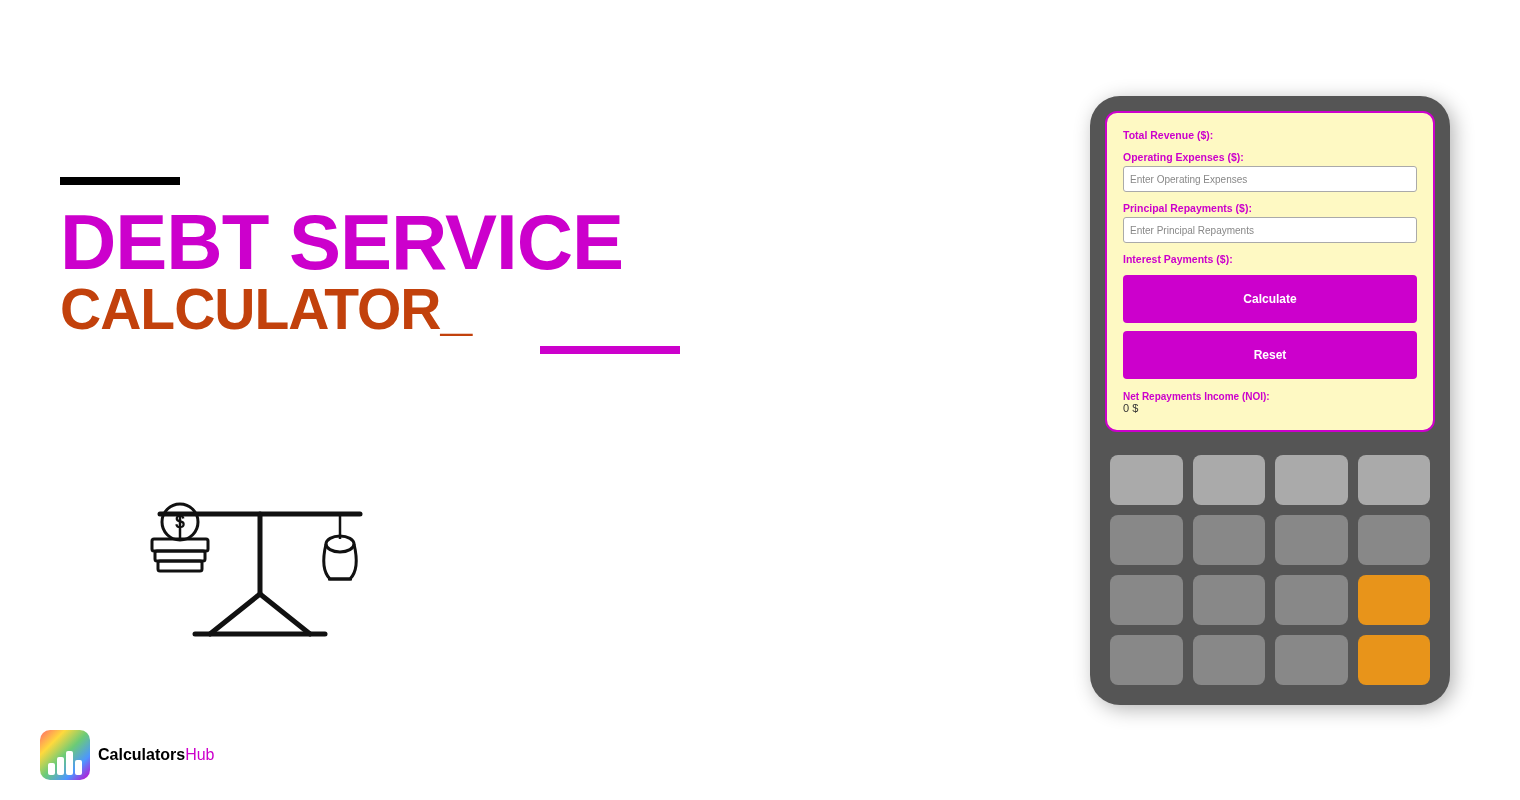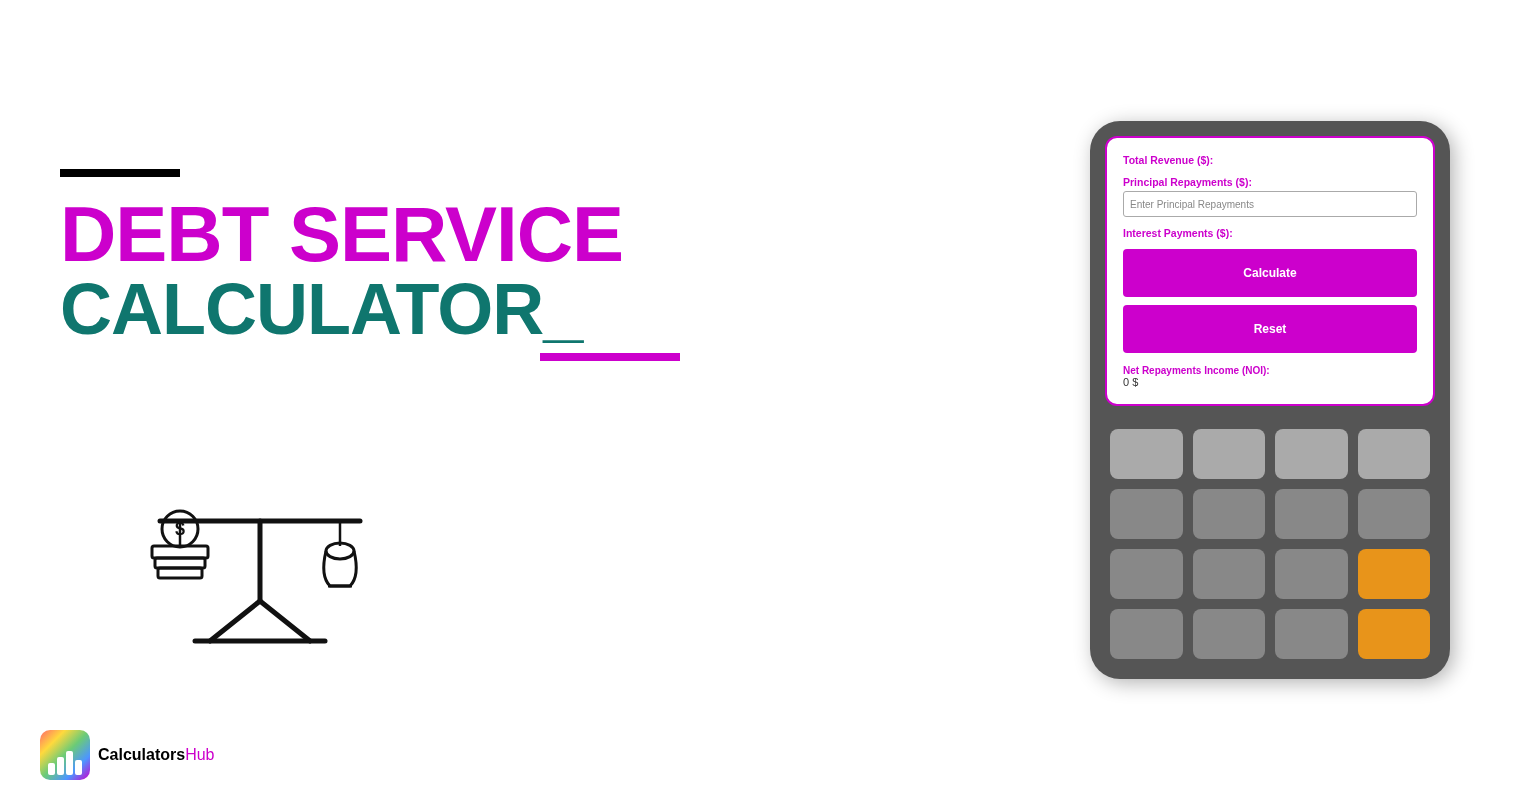--- a/index.html
+++ b/index.html
@@ -38,23 +38,23 @@
     .title-line {
       font-size: 78px;
       font-weight: 900;
       color: #cc00cc;
       text-transform: uppercase;
       letter-spacing: -1px;
       display: block;
     }
 
     .calculator-line {
-      font-size: 72px;
+      font-size: 57px;
       font-weight: 900;
-      color: #0f766e;
+      color: #c2410c;
       text-transform: uppercase;
       letter-spacing: -1px;
       display: flex;
       align-items: flex-end;
       gap: 0;
     }
 
     .underline-accent {
       width: 140px;
       height: 8px;
@@ -133,21 +133,21 @@
 
     .calculator-device {
       width: 360px;
       background: #555555;
       border-radius: 30px;
       padding: 15px;
       box-shadow: 4px 4px 20px rgba(0,0,0,0.3);
     }
 
     .calculator-screen {
-      background: #ffffff;
+      background: #fef9c3;
       border-radius: 12px;
       padding: 16px;
       margin-bottom: 18px;
       border: 2px solid #cc00cc;
     }
 
     .field-group {
       margin-bottom: 10px;
     }
 
@@ -298,20 +298,24 @@
   <div class="calculator-device">
 
     <div class="calculator-screen">
 
       
       <div class="field-group">
         <label class="field-label">Total Revenue ($):</label>
       </div>
 
       
+      <div class="field-group">
+        <label class="field-label">Operating Expenses ($):</label>
+        <input class="field-input" type="text" placeholder="Enter Operating Expenses" style="">
+      </div>
 
       
       <div class="field-group">
         <label class="field-label">Principal Repayments ($):</label>
         <input class="field-input" type="text" placeholder="Enter Principal Repayments" style="">
       </div>
 
       
       <div class="field-group">
         <label class="field-label">Interest Payments ($):</label>

